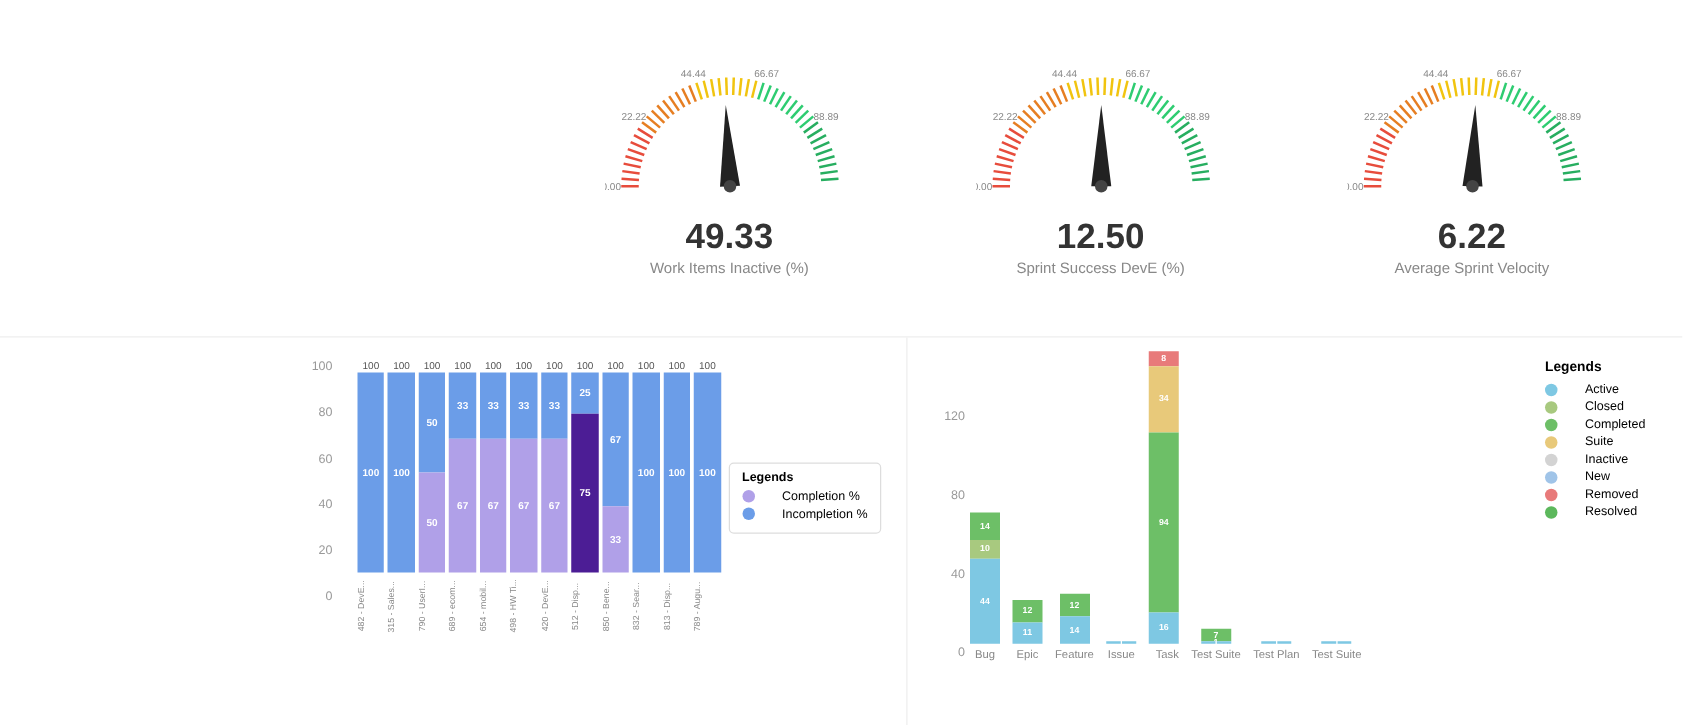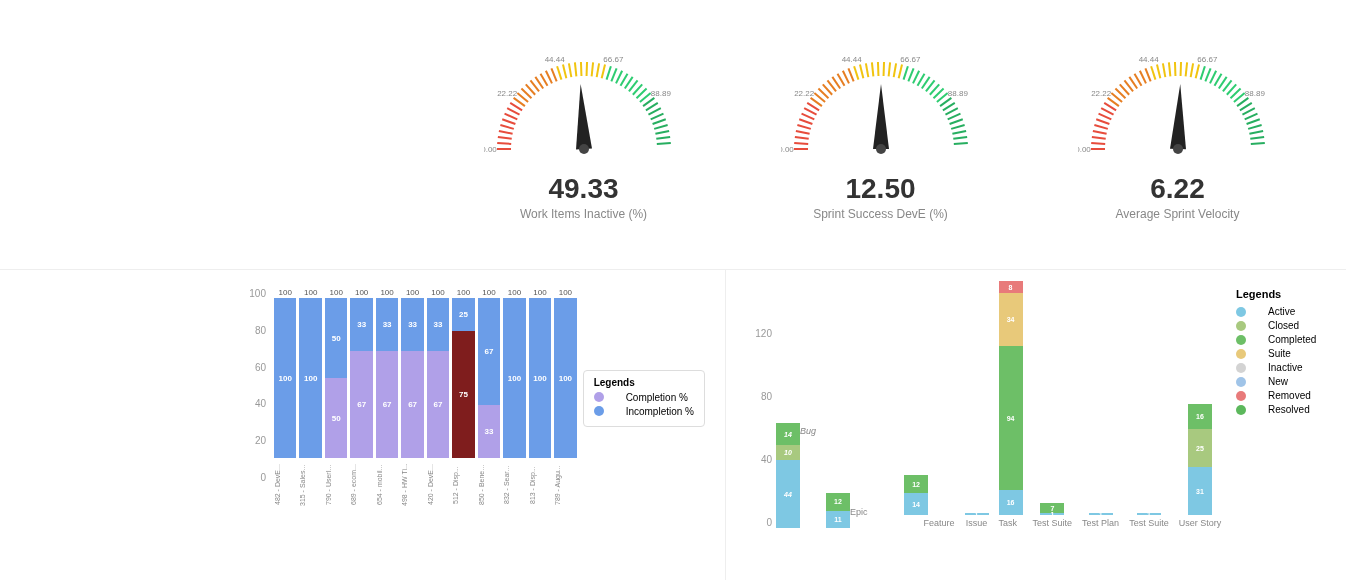--- a/index.html
+++ b/index.html
@@ -131,21 +131,21 @@
     .chart-title {
       font-size: 13px;
       font-weight: bold;
       color: #333;
       margin-bottom: 8px;
       text-align: center;
     }
 
     .bar-chart-area {
       display: flex;
-      gap: 4px;
+      gap: 16px;
       height: 220px;
     }
 
     .y-axis {
       width: 35px;
       display: flex;
       flex-direction: column;
       justify-content: space-between;
       align-items: flex-end;
       padding-right: 4px;
@@ -542,21 +542,21 @@
               <div class="bar-group">
                 <div class="bar-top-label">100</div>
                 <div class="stacked-bar" style="height: 160px;">
                   <div class="bar-segment" style="height: 107.2px; background: rgb(176, 160, 232);">67</div>
                   <div class="bar-segment" style="height: 52.8px; background: rgb(107, 157, 232);">33</div>
                 </div>
               </div>
               <div class="bar-group">
                 <div class="bar-top-label">100</div>
                 <div class="stacked-bar" style="height: 160px;">
-                  <div class="bar-segment" style="height: 152px; background: #7f1d1d;">75</div>
+                  <div class="bar-segment" style="height: 152px; background: #4c1d95;">75</div>
                   <div class="bar-segment" style="height: 40px; background: rgb(107, 157, 232);">25</div>
                 </div>
               </div>
               <div class="bar-group">
                 <div class="bar-top-label">100</div>
                 <div class="stacked-bar" style="height: 160px;">
                   <div class="bar-segment" style="height: 52.8px; background: rgb(176, 160, 232);">33</div>
                   <div class="bar-segment" style="height: 107.2px; background: rgb(107, 157, 232);">67</div>
                 </div>
               </div>
@@ -618,49 +618,49 @@
     <div class="wis-content">
       <div class="wis-chart-area" id="wis-chart-area">
           <div style="display: flex; gap: 0px; height: 240px; align-items: flex-end;">
             <div style="display: flex; flex-direction: column; justify-content: space-between; font-size: 10px; color: rgb(153, 153, 153); padding-right: 4px; height: 200px; text-align: right; width: 30px;">
               <span>120</span>
               <span>80</span>
               <span>40</span>
               <span>0</span>
             </div>
             <div style="flex: 1 1 0%; display: flex; align-items: flex-end; gap: 10px;">
-              <div style="display: flex; flex-direction: row; align-items: flex-start; font-style: italic;">
+              <div style="display: flex; flex-direction: column; align-items: center;">
                 <div style="display: flex; flex-direction: column-reverse; width: 24px; position: relative;">
                   <div style="height: 67.6923px; width: 100%; background: rgb(126, 200, 227); display: flex; align-items: center; justify-content: center; font-size: 7px; color: white; font-weight: bold;">44</div>
                   <div style="height: 15.3846px; width: 100%; background: rgb(168, 201, 127); display: flex; align-items: center; justify-content: center; font-size: 7px; color: white; font-weight: bold;">10</div>
                   <div style="height: 21.5385px; width: 100%; background: rgb(109, 191, 103); display: flex; align-items: center; justify-content: center; font-size: 7px; color: white; font-weight: bold;">14</div>
                 </div>
                 <div style="font-size: 9px; color: rgb(136, 136, 136); text-align: center; margin-top: 3px; white-space: nowrap;">Bug</div>
               </div>
-              <div style="display: flex; flex-direction: row; align-items: center;">
+              <div style="display: flex; flex-direction: column; align-items: center;">
                 <div style="display: flex; flex-direction: column-reverse; width: 24px; position: relative;">
                   <div style="height: 16.9231px; width: 100%; background: rgb(126, 200, 227); display: flex; align-items: center; justify-content: center; font-size: 7px; color: white; font-weight: bold;">11</div>
                   <div style="height: 18.4615px; width: 100%; background: rgb(109, 191, 103); display: flex; align-items: center; justify-content: center; font-size: 7px; color: white; font-weight: bold;">12</div>
                 </div>
                 <div style="font-size: 9px; color: rgb(136, 136, 136); text-align: center; margin-top: 3px; white-space: nowrap;">Epic</div>
               </div>
               <div style="display: flex; flex-direction: column; align-items: center;">
                 <div style="display: flex; flex-direction: column-reverse; width: 24px; position: relative;">
                   <div style="height: 21.5385px; width: 100%; background: rgb(126, 200, 227); display: flex; align-items: center; justify-content: center; font-size: 7px; color: white; font-weight: bold;">14</div>
                   <div style="height: 18.4615px; width: 100%; background: rgb(109, 191, 103); display: flex; align-items: center; justify-content: center; font-size: 7px; color: white; font-weight: bold;">12</div>
                 </div>
-                <div style="font-size: 9px; color: rgb(136, 136, 136); text-align: center; margin-top: 3px; white-space: nowrap; margin-left: 46px;">Feature</div>
+                <div style="font-size: 9px; color: rgb(136, 136, 136); text-align: center; margin-top: 3px; white-space: nowrap;">Feature</div>
               </div>
               <div style="display: flex; flex-direction: column; align-items: center;">
                 <div style="display: flex; flex-direction: column-reverse; width: 24px; position: relative;">
                   <div style="height: 1.53846px; width: 100%; background: rgb(126, 200, 227); display: flex; align-items: center; justify-content: center; font-size: 7px; color: white; font-weight: bold;">1</div>
                 </div>
                 <div style="font-size: 9px; color: rgb(136, 136, 136); text-align: center; margin-top: 3px; white-space: nowrap;">Issue</div>
               </div>
-              <div style="display: flex; flex-direction: column; align-items: flex-start;">
+              <div style="display: flex; flex-direction: column; align-items: flex-end;">
                 <div style="display: flex; flex-direction: column-reverse; width: 24px; position: relative;">
                   <div style="height: 24.6154px; width: 100%; background: rgb(126, 200, 227); display: flex; align-items: center; justify-content: center; font-size: 7px; color: white; font-weight: bold;">16</div>
                   <div style="height: 144.615px; width: 100%; background: rgb(109, 191, 103); display: flex; align-items: center; justify-content: center; font-size: 7px; color: white; font-weight: bold;">94</div>
                   <div style="height: 52.3077px; width: 100%; background: rgb(232, 201, 122); display: flex; align-items: center; justify-content: center; font-size: 7px; color: white; font-weight: bold;">34</div>
                   <div style="height: 12.3077px; width: 100%; background: rgb(232, 122, 122); display: flex; align-items: center; justify-content: center; font-size: 7px; color: white; font-weight: bold;">8</div>
                 </div>
                 <div style="font-size: 9px; color: rgb(136, 136, 136); text-align: center; margin-top: 3px; white-space: nowrap;">Task</div>
               </div>
               <div style="display: flex; flex-direction: column; align-items: center;">
                 <div style="display: flex; flex-direction: column-reverse; width: 24px; position: relative;">
@@ -673,28 +673,20 @@
                 <div style="display: flex; flex-direction: column-reverse; width: 24px; position: relative;">
                   <div style="height: 1.53846px; width: 100%; background: rgb(126, 200, 227); display: flex; align-items: center; justify-content: center; font-size: 7px; color: white; font-weight: bold;">1</div>
                 </div>
                 <div style="font-size: 9px; color: rgb(136, 136, 136); text-align: center; margin-top: 3px; white-space: nowrap;">Test Plan</div>
               </div>
               <div style="display: flex; flex-direction: column; align-items: center;">
                 <div style="display: flex; flex-direction: column-reverse; width: 24px; position: relative;">
                   <div style="height: 1.53846px; width: 100%; background: rgb(126, 200, 227); display: flex; align-items: center; justify-content: center; font-size: 7px; color: white; font-weight: bold;">1</div>
                 </div>
                 <div style="font-size: 9px; color: rgb(136, 136, 136); text-align: center; margin-top: 3px; white-space: nowrap;">Test Suite</div>
-              </div>
-              <div style="display: flex; flex-direction: column; align-items: center;">
-                <div style="display: flex; flex-direction: column-reverse; width: 24px; position: relative;">
-                  <div style="height: 47.6923px; width: 100%; background: rgb(126, 200, 227); display: flex; align-items: center; justify-content: center; font-size: 7px; color: white; font-weight: bold;">31</div>
-                  <div style="height: 38.4615px; width: 100%; background: rgb(168, 201, 127); display: flex; align-items: center; justify-content: center; font-size: 7px; color: white; font-weight: bold;">25</div>
-                  <div style="height: 24.6154px; width: 100%; background: rgb(109, 191, 103); display: flex; align-items: center; justify-content: center; font-size: 7px; color: white; font-weight: bold;">16</div>
-                </div>
-                <div style="font-size: 9px; color: rgb(136, 136, 136); text-align: center; margin-top: 3px; white-space: nowrap;">User Story</div>
               </div>
             </div>
           </div>
         </div>
       <div class="wis-legend">
         <div class="wis-legend-title">Legends</div>
         <div id="wis-legend-items">
             <div class="legend-item">
               <div class="legend-dot" style="background:#7ec8e3;"></div>
               <span>Active</span>

